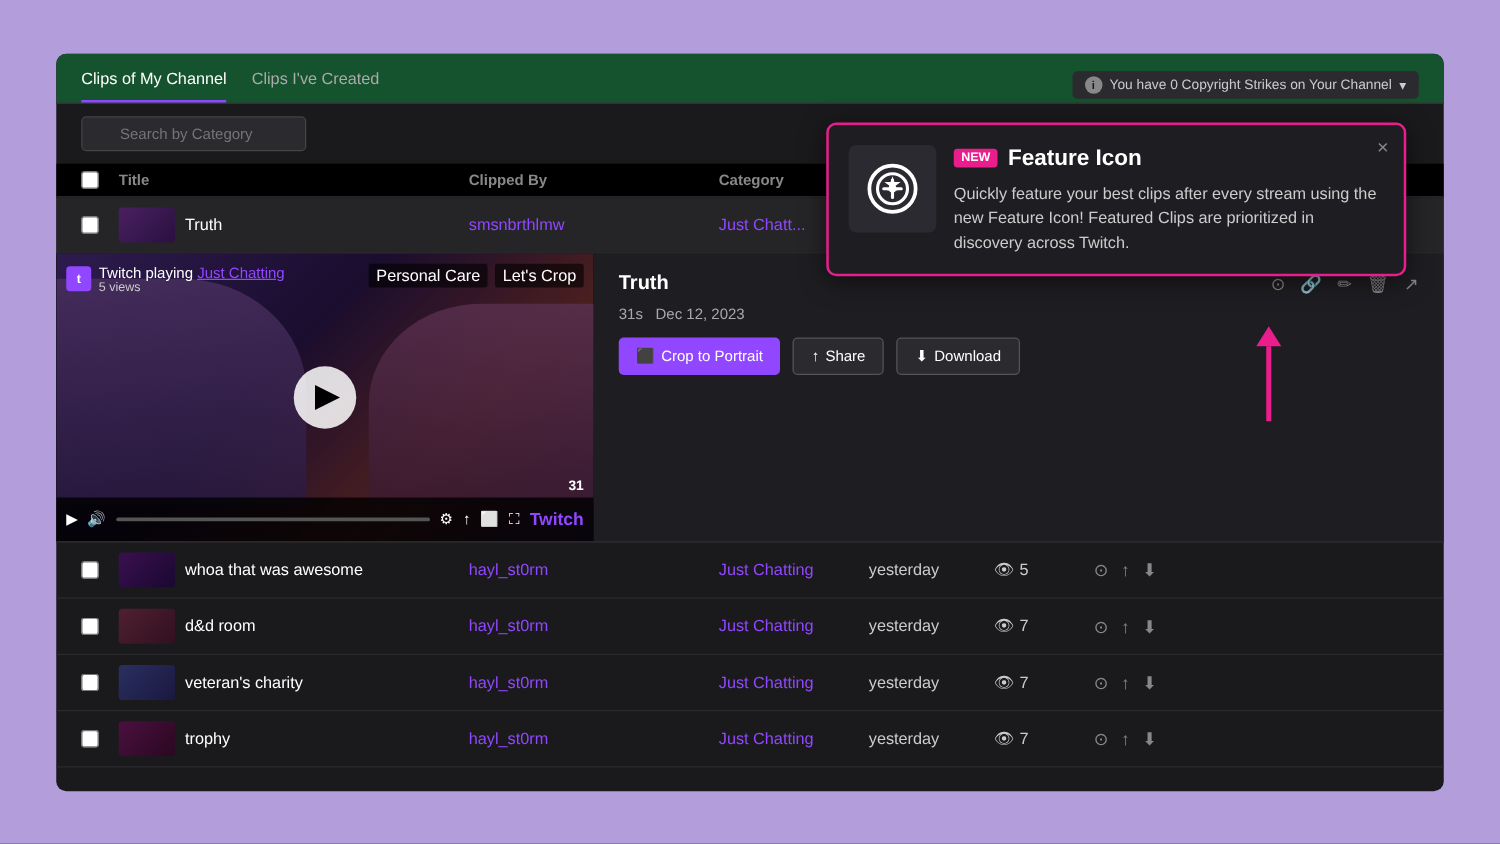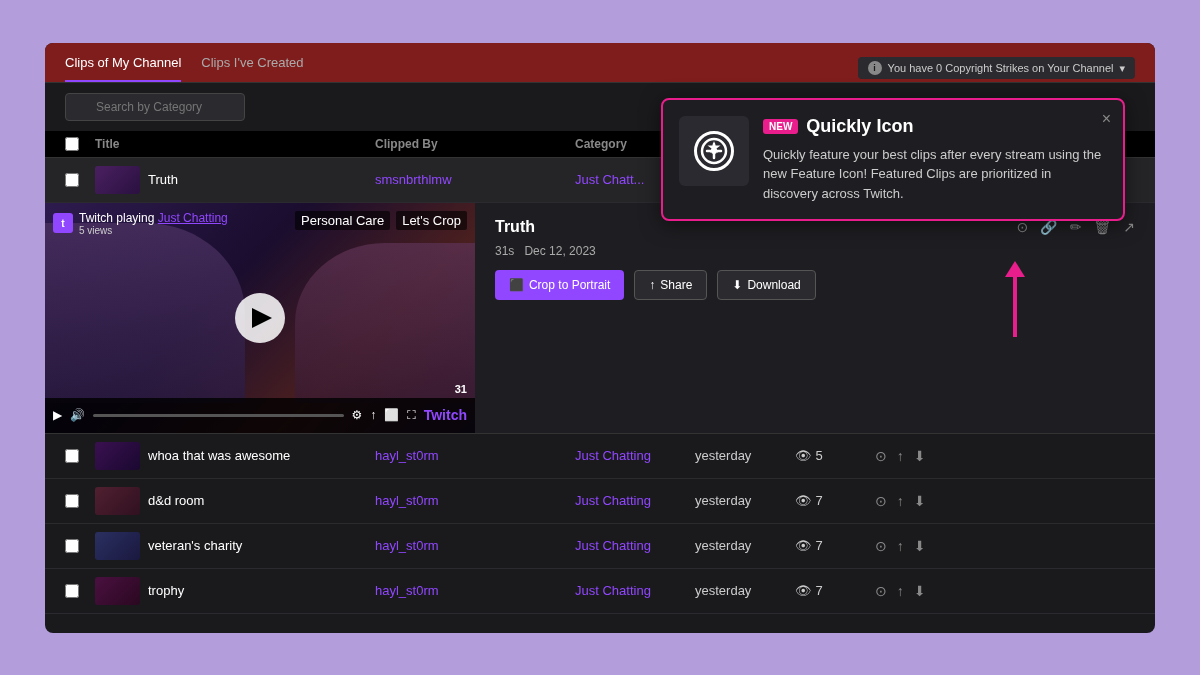--- a/index.html
+++ b/index.html
@@ -18,21 +18,21 @@
       width: 1110px;
       height: 590px;
       border-radius: 8px;
       overflow: hidden;
       position: relative;
       display: flex;
       flex-direction: column;
     }
     
     .header {
-      background: #7f1d1d;
+      background: #14532d;
       padding: 12px 20px 0;
       border-bottom: 1px solid #333;
       flex-shrink: 0;
     }
     .tabs {
       display: flex;
       gap: 20px;
       align-items: center;
       justify-content: space-between;
     }
@@ -733,21 +733,21 @@
           <circle cx="14" cy="14" r="12" stroke="white" stroke-width="2.5"></circle>
           <path d="M14 7 L14 21 M7 14 L21 14" stroke="white" stroke-width="2.5" stroke-linecap="round"></path>
           <circle cx="14" cy="14" r="3" fill="white"></circle>
           <path d="M14 4 L15.5 8.5 L20.5 8.5 L16.5 11.5 L18 16 L14 13 L10 16 L11.5 11.5 L7.5 8.5 L12.5 8.5 Z" fill="white"></path>
         </svg>
       </div>
     </div>
     <div class="popup-content">
       <div class="popup-title-row">
         <span class="popup-new-badge">NEW</span>
-        <span class="popup-title">Quickly Icon</span>
+        <span class="popup-title">Feature Icon</span>
       </div>
       <p class="popup-desc">Quickly feature your best clips after every stream using the new Feature Icon! Featured Clips are prioritized in discovery across Twitch.</p>
     </div>
     <button class="popup-close">×</button>
   </div>
 
   <div class="arrow-up">
     <div class="arrow-head"></div>
     <div class="arrow-shaft"></div>
   </div>

